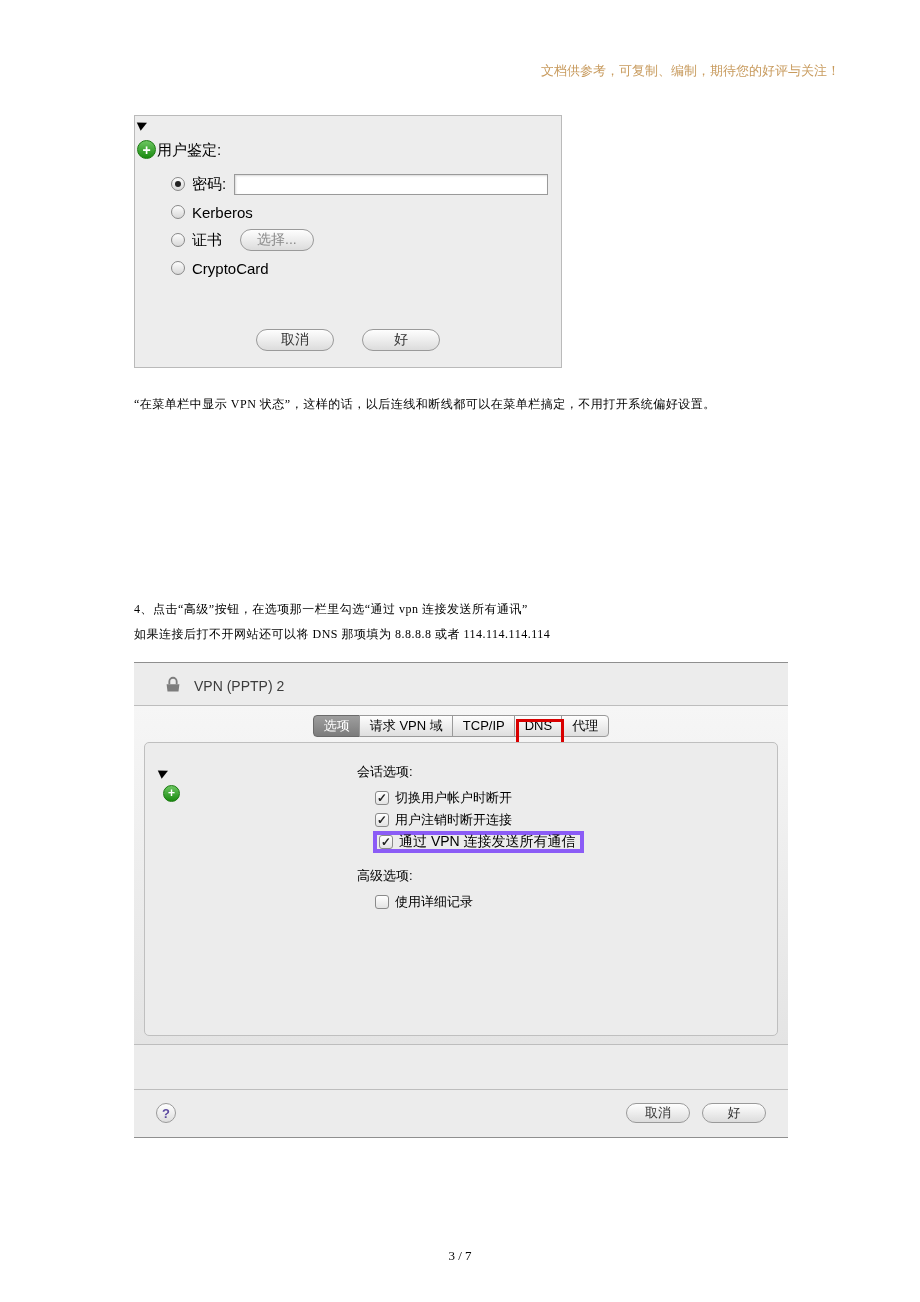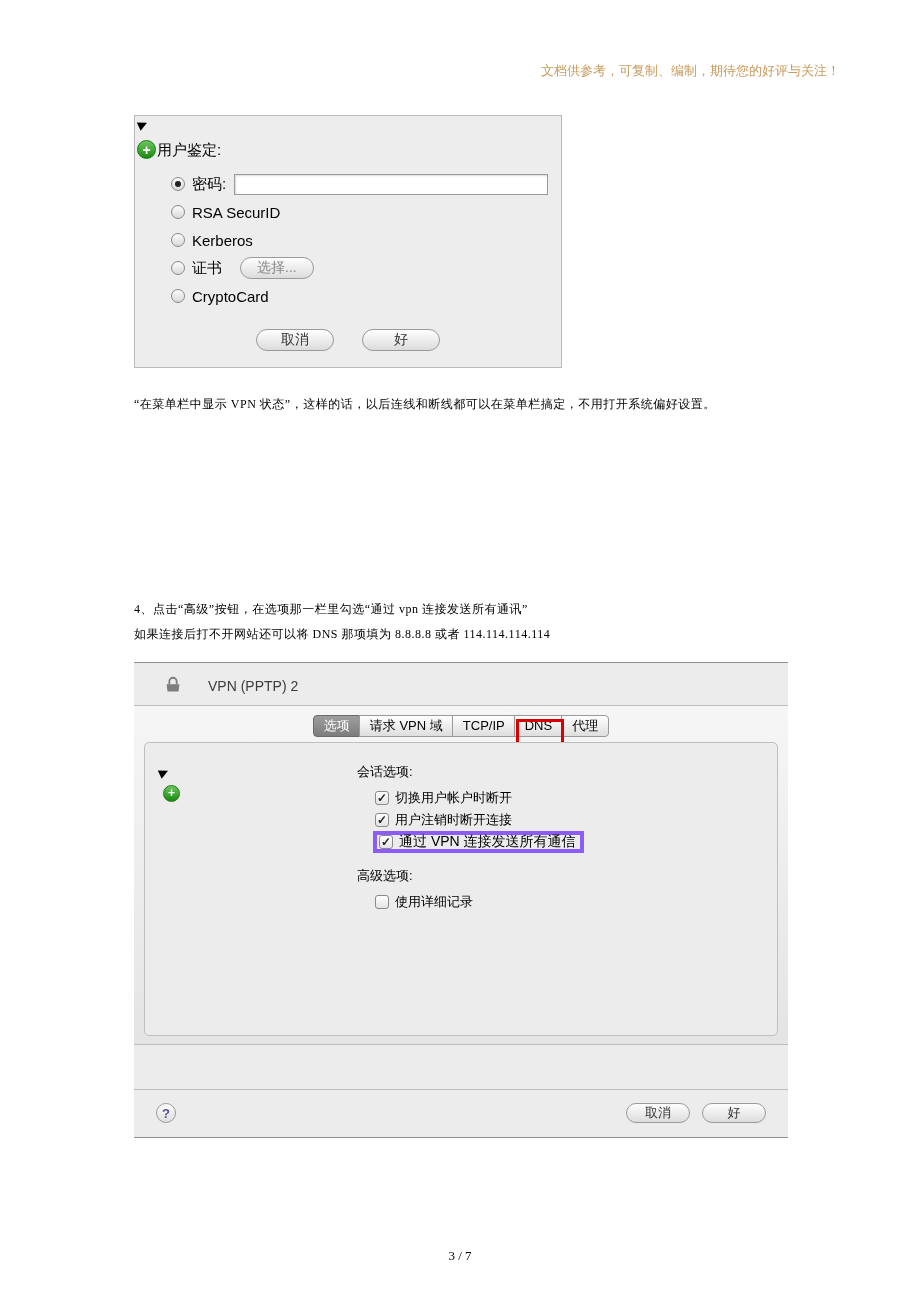--- a/index.html
+++ b/index.html
@@ -122,21 +122,21 @@
       width: 654px;
       background: #ececec;
       border-top: 1px solid #8f8f8f;
       border-bottom: 1px solid #8f8f8f;
       position: relative;
       height: 476px;
     }
     .d2-header {
       display: flex; align-items: center;
       padding: 12px 0 8px 28px;
-      gap: 24px;
+      gap: 10px;
     }
     .lock-icon {
       width: 22px; height: 22px;
       display: flex; align-items: flex-end; justify-content: center;
     }
     .lock-icon svg { width: 22px; height: 22px; }
     .d2-title { font-size: 14px; color: #3c3c3c; }
     .tabs-wrap {
       border-top: 1px solid #bdbdbd;
       border-bottom: 1px solid #bdbdbd;
@@ -272,24 +272,20 @@
 
   <div class="dialog1">
     <span class="cursor1">▶</span>
     <div class="add-badge">+</div>
     <div class="d1-title">用户鉴定:</div>
     <div class="radio-list">
       <div class="radio-row">
         <span class="radio checked"></span>
         <span>密码:</span>
         <input class="pw-input" type="password" style="">
-      </div>
-      <div class="radio-row">
-        <span class="radio"></span>
-        <span>RSA SecurID</span>
       </div>
       <div class="radio-row">
         <span class="radio"></span>
         <span>Kerberos</span>
       </div>
       <div class="radio-row">
         <span class="radio"></span>
         <span>证书</span>
         <span class="pill-btn disabled cert-btn">选择...</span>
       </div>

